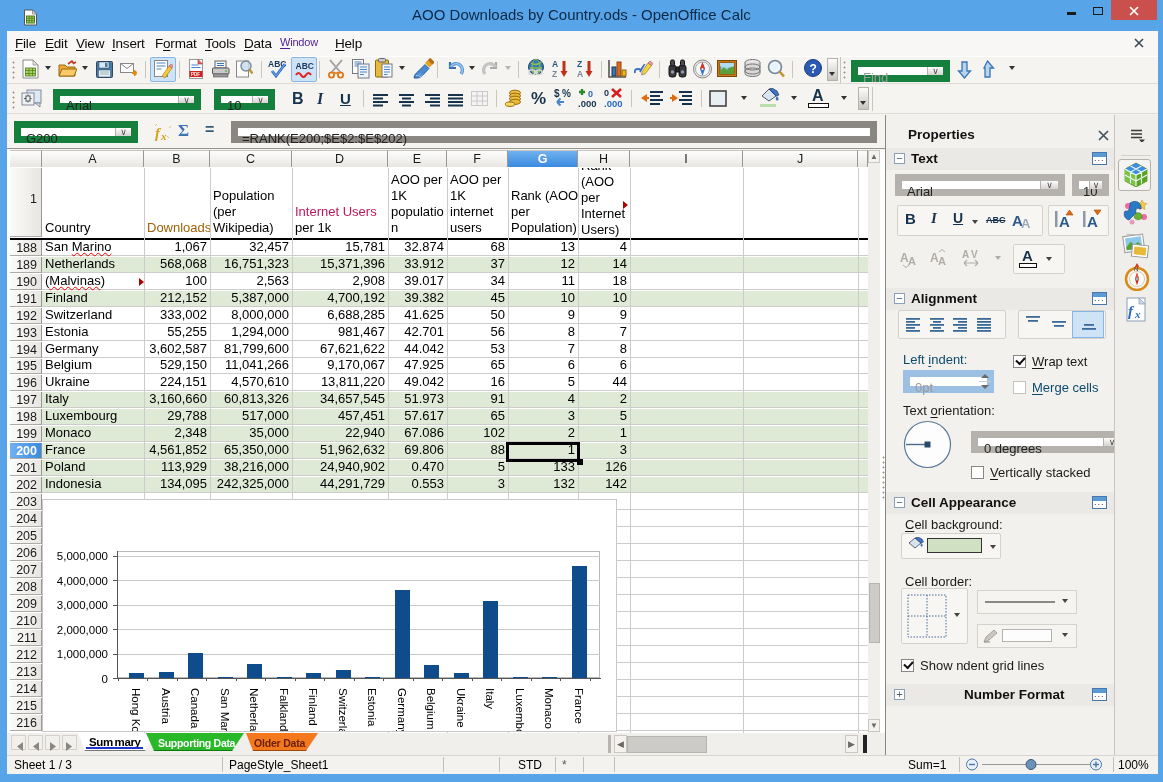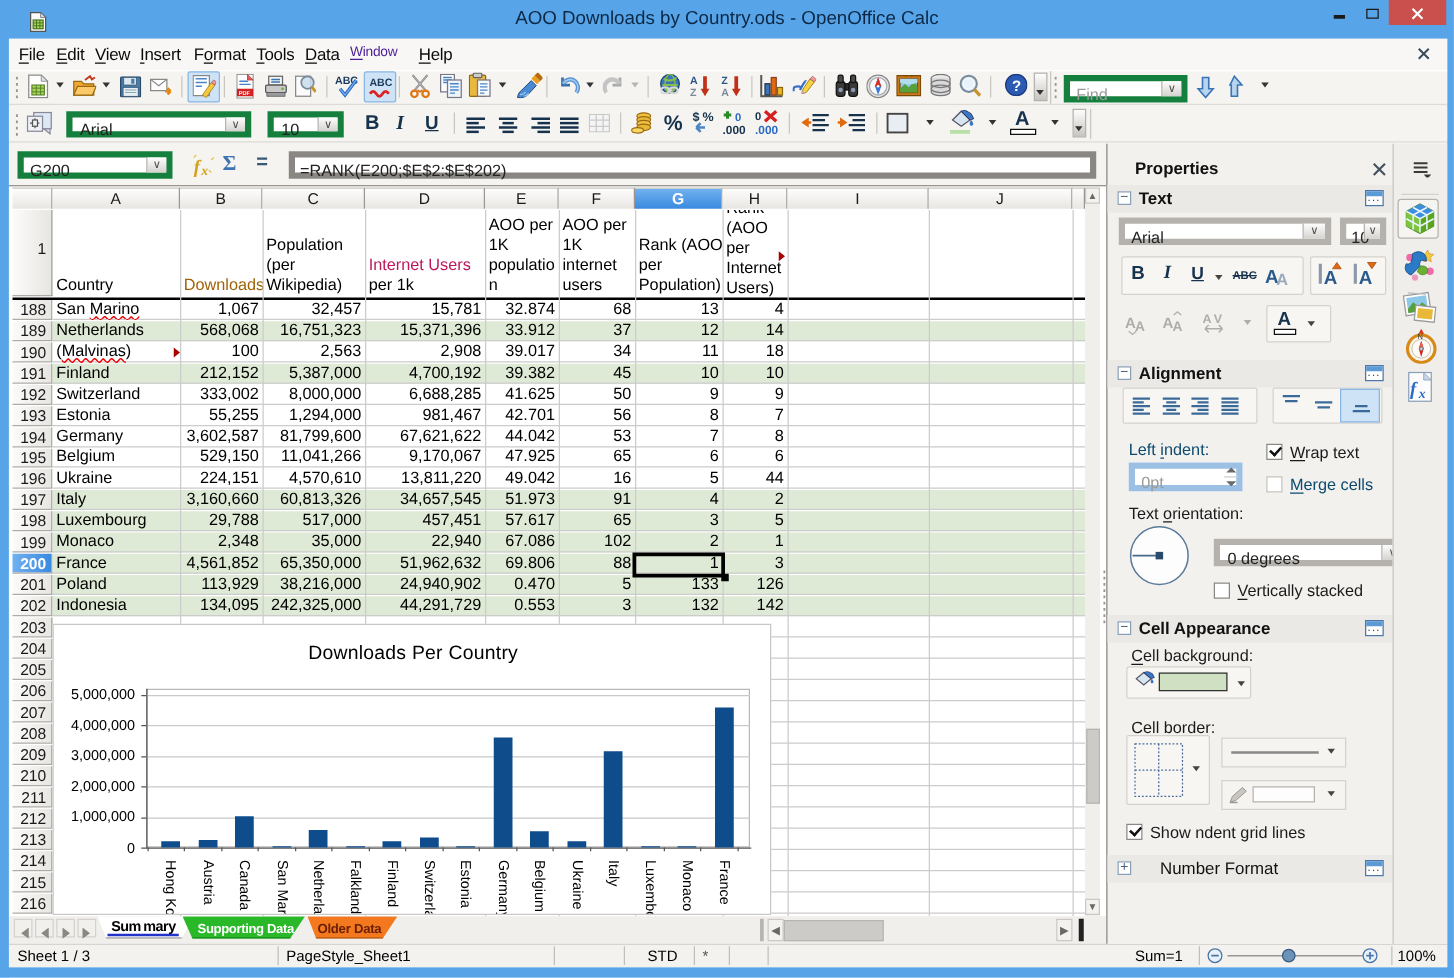--- a/index.html
+++ b/index.html
@@ -1,21 +1,21 @@
 <!DOCTYPE html>
 <html><head><meta charset="utf-8"><style>
 *{margin:0;padding:0;box-sizing:border-box}
 html,body{width:1163px;height:782px;overflow:hidden}
 body{font-family:"Liberation Sans",sans-serif;position:relative;background:#57a5e8;font-size:13px}
 .ab{position:absolute}
 u{text-decoration-thickness:1px;text-underline-offset:2px}
 u.sq{text-decoration:underline wavy #e00 1px;text-underline-offset:1px}
 .grip{position:absolute;width:3px;background-image:radial-gradient(circle,#98958f 0.9px,transparent 1.1px);background-size:3px 5px}
 .sep{position:absolute;width:1px;background:#c9c6c1}
-.combo{position:absolute;background:#fff;border:5px solid #15803d;font-size:13px;color:#222}
+.combo{position:absolute;background:#fff;border:7px solid #15803d;font-size:13px;color:#222}
 .cbtn{position:absolute;right:0;top:0;bottom:0;width:16px;background:linear-gradient(#fdfdfd,#d5d3cf);border-left:1px solid #b5b2ad;color:#4a4a4a;font-size:9px;text-align:center}
 .cbtn:before{content:"\2228";position:absolute;left:0;right:0;top:50%;transform:translateY(-55%)}
 .chd{position:absolute;height:17px;background:linear-gradient(#fdfdfd,#e8e6e2);border-right:1px solid #9a9792;border-top:1px solid #c9c6c1;text-align:center;font-size:12.5px;color:#1a1a1a;line-height:17px}
 .chdsel{background:linear-gradient(#71b1ef,#3a8ae0);color:#fff;font-weight:bold}
 .rhd{position:absolute;left:10px;width:32px;background:linear-gradient(90deg,#fbfbfa,#e8e6e2);border-right:1px solid #9a9792;border-bottom:1px solid #aeaba6;font-size:12.5px;color:#1a1a1a}
 .rhd span{position:absolute;right:4px;bottom:0}
 .rhact{background:linear-gradient(90deg,#71b1ef,#3a8ae0)}
 .rhact span{color:#fff;font-weight:bold}
 .drow{position:absolute;left:42px;width:826px;font-size:13px;color:#000;border-bottom:1px solid #ccc}
 .drow .ca{position:absolute;left:3px;bottom:1px;white-space:nowrap}
@@ -678,21 +678,20 @@
 <div class="erow" style="top:681px;height:16px"></div>
 <div class="rhd" style="top:698px;height:16px">
     <span>215</span>
   </div>
 <div class="erow" style="top:698px;height:16px"></div>
 <div class="rhd" style="top:715px;height:16px">
     <span>216</span>
   </div>
 <div class="erow" style="top:715px;height:16px"></div>
 <div class="ab" style="left:42px;top:499px;width:575px;height:233px;background:#fff;border:1px solid #c8c8c8;overflow:hidden">
-<div style="position:absolute;left:0;width:575px;top:14px;text-align:center;font-size:15.5px;color:#000;letter-spacing:0.2px">Downloads Per Country</div>
 <div style="position:absolute;left:74px;top:51px;width:483px;height:127px;border:1px solid #b8b8b8"></div>
 <div class="hgl" style="left:74px;width:483px;top:55.5px"></div>
 <div class="hgl" style="left:74px;width:483px;top:80px"></div>
 <div class="hgl" style="left:74px;width:483px;top:104.5px"></div>
 <div class="hgl" style="left:74px;width:483px;top:129px"></div>
 <div class="hgl" style="left:74px;width:483px;top:153.5px"></div>
 <div style="position:absolute;left:74px;top:51px;width:1px;height:128px;background:#555"></div>
 <div style="position:absolute;left:74px;top:178px;width:484px;height:1px;background:#555"></div>
 <div class="ylab" style="left:10px;top:50.0px">5,000,000</div>
 <div style="position:absolute;left:70px;top:55.5px;width:4px;height:1px;background:#555"></div>
@@ -967,21 +966,21 @@
 <svg class="icw" style="left:983px;top:629px" width="16" height="14" viewBox="0 0 16 14">
     <path d="M1 13l2-5 8-7 3 3-8 7z" fill="#c9c6c1" stroke="#9a978f" stroke-width="0.8"></path>
     <path d="M1 13h6" stroke="#9a978f" stroke-width="1.2"></path>
   </svg>
 <div class="ab" style="left:1002px;top:629px;width:50px;height:13px;background:#fdfdfd;border:1px solid #b5b2ad"></div>
 <div class="ab" style="left:1062px;top:633px;width:0;height:0;border-top:4px solid #444;border-left:3.5px solid transparent;border-right:3.5px solid transparent"></div>
 <div class="ckb on" style="left:901px;top:659px"></div>
 <div class="plab" style="left:920px;top:658px">Show ndent grid lines</div>
 <div class="ab" style="left:886px;top:684px;width:228px;height:22px;background:#ebe9e5"></div>
 <div class="pm" style="left:894px;top:689px">+</div>
-<div class="ab" style="left:928px;top:687px;font-size:13.5px;font-weight:normal;color:#111">Number Format</div>
+<div class="ab" style="left:964px;top:687px;font-size:13.5px;font-weight:bold;color:#111">Number Format</div>
 <div class="dlg" style="left:1092px;top:688px"></div>
 <div class="ab" style="left:1114px;top:115px;width:44px;height:640px;background:#f0eeea;border-left:1px solid #c8c5c0"></div>
 <svg class="icw" style="left:1130px;top:129px" width="18" height="13" viewBox="0 0 18 13">
     <path d="M1 1.5h11M1 5h11M1 8.5h11" stroke="#3a3a3a" stroke-width="1.6"></path>
     <path d="M9 10.5l3 3.5 3-3.5z" fill="#3a3a3a"></path>
   </svg>
 <div class="ab" style="left:1121px;top:155px;width:30px;height:1px;background:#d5d2cd"></div>
 <div class="ab" style="left:1118px;top:159px;width:33px;height:32px;background:#f6f4f1;border:1px solid #b5b2ad;border-radius:3px"></div>
 <svg class="icw" style="left:1124px;top:162px" width="24" height="25" viewBox="0 0 24 25">
 <path d="M12 1L23 7v12l-11 6L1 19V7z" fill="#6cb52e" stroke="#3a7a10" stroke-width="0.6"></path>

